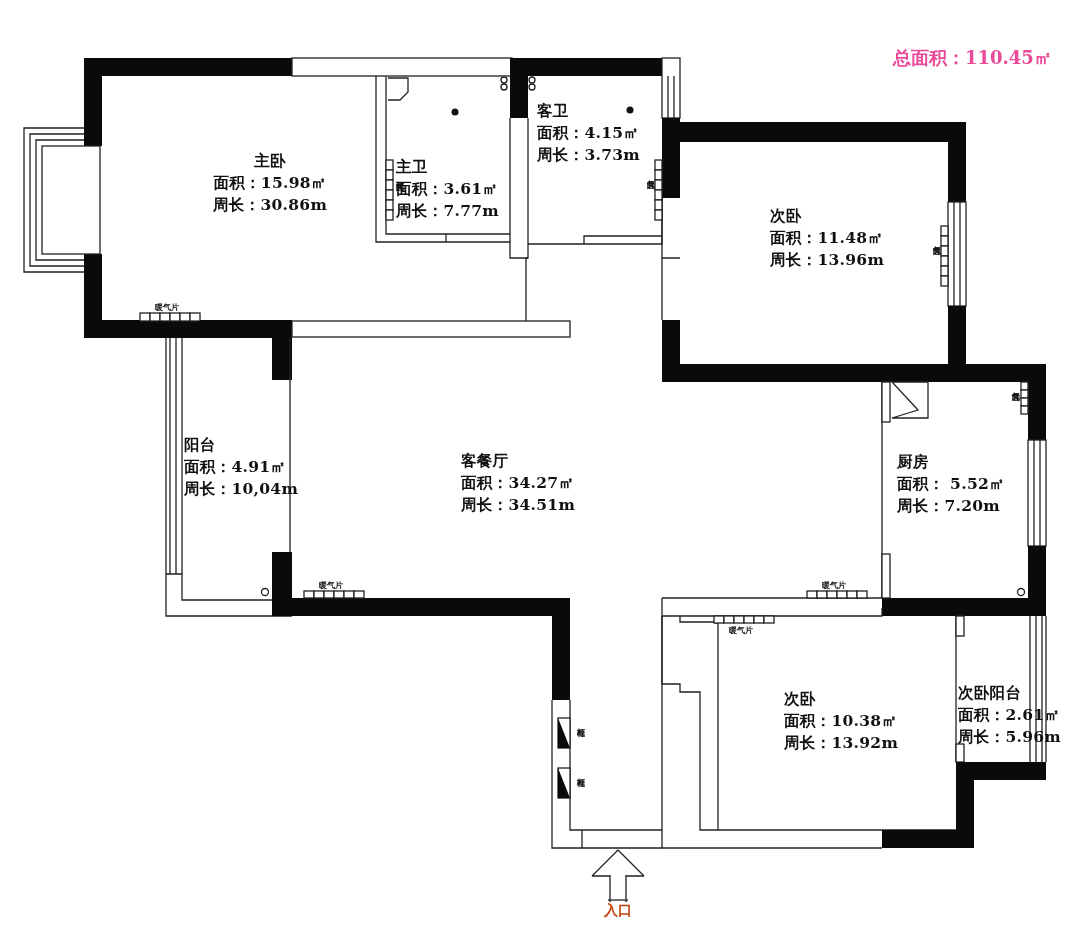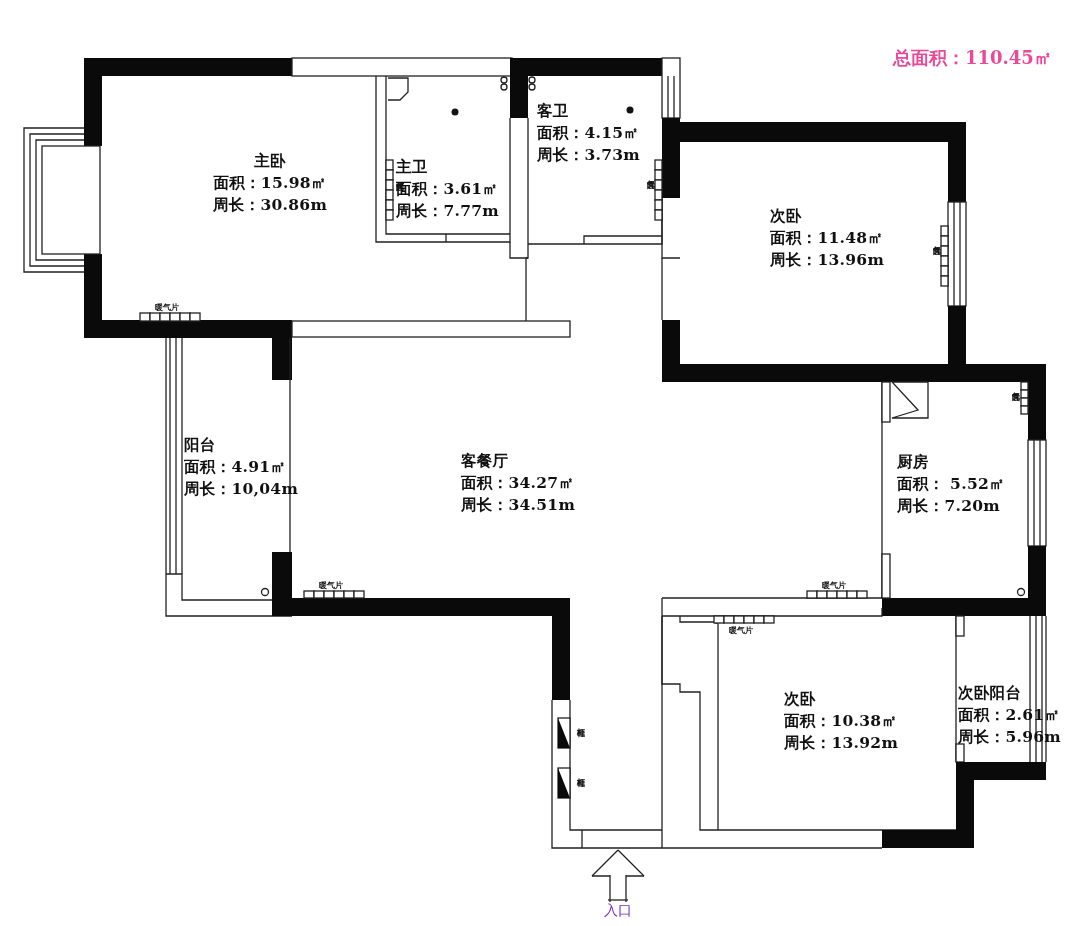--- a/index.html
+++ b/index.html
@@ -8,21 +8,21 @@
   svg#plan { position: absolute; left: 0; top: 0; }
   .wall { fill: #0a0a0a; }
   .ln { fill: none; stroke: #222; stroke-width: 1.3; }
   .lnw { fill: #ffffff; stroke: #222; stroke-width: 1.3; }
   .label { position: absolute; font-weight: bold; color: #111; font-size: 15.5px;
            line-height: 22px; white-space: nowrap; letter-spacing: 0.3px; }
   .label div { white-space: nowrap; }
   .total { position: absolute; left: 893px; top: 46px; font-weight: bold; font-size: 18px; color: #ec4899; }
   .tiny { position: absolute; font-size: 8px; font-weight: bold; color: #111; white-space: nowrap; font-family: "DejaVu Sans", sans-serif; }
   .vtiny { position: absolute; font-size: 8px; font-weight: bold; color: #111; writing-mode: vertical-rl; font-family: "DejaVu Sans", sans-serif; }
-  .entry { position: absolute; left: 604px; top: 902px; font-weight: normal; font-size: 14px; color: #6d28d9; }
+  .entry { position: absolute; left: 604px; top: 902px; font-weight: bold; font-size: 14px; color: #c2410c; }
 </style>
 </head>
 <body>
 
 <svg id="plan" width="1080" height="926" viewBox="0 0 1080 926">
 
   <g>
     <rect class="wall" x="84" y="58" width="208" height="18"></rect>
     <rect class="wall" x="84" y="58" width="18" height="88"></rect>
     <rect class="wall" x="84" y="254" width="18" height="84"></rect>

